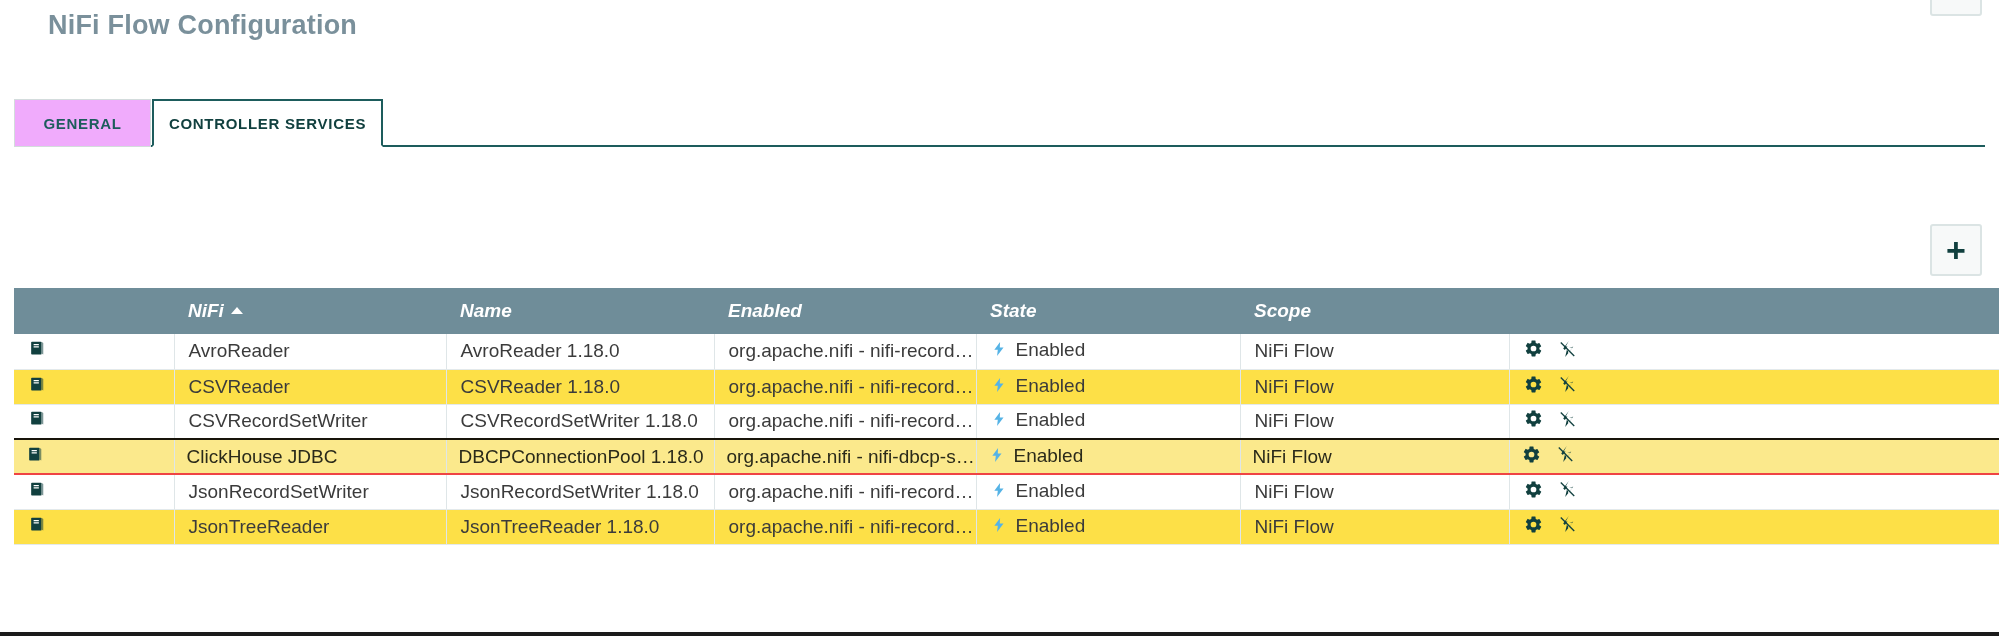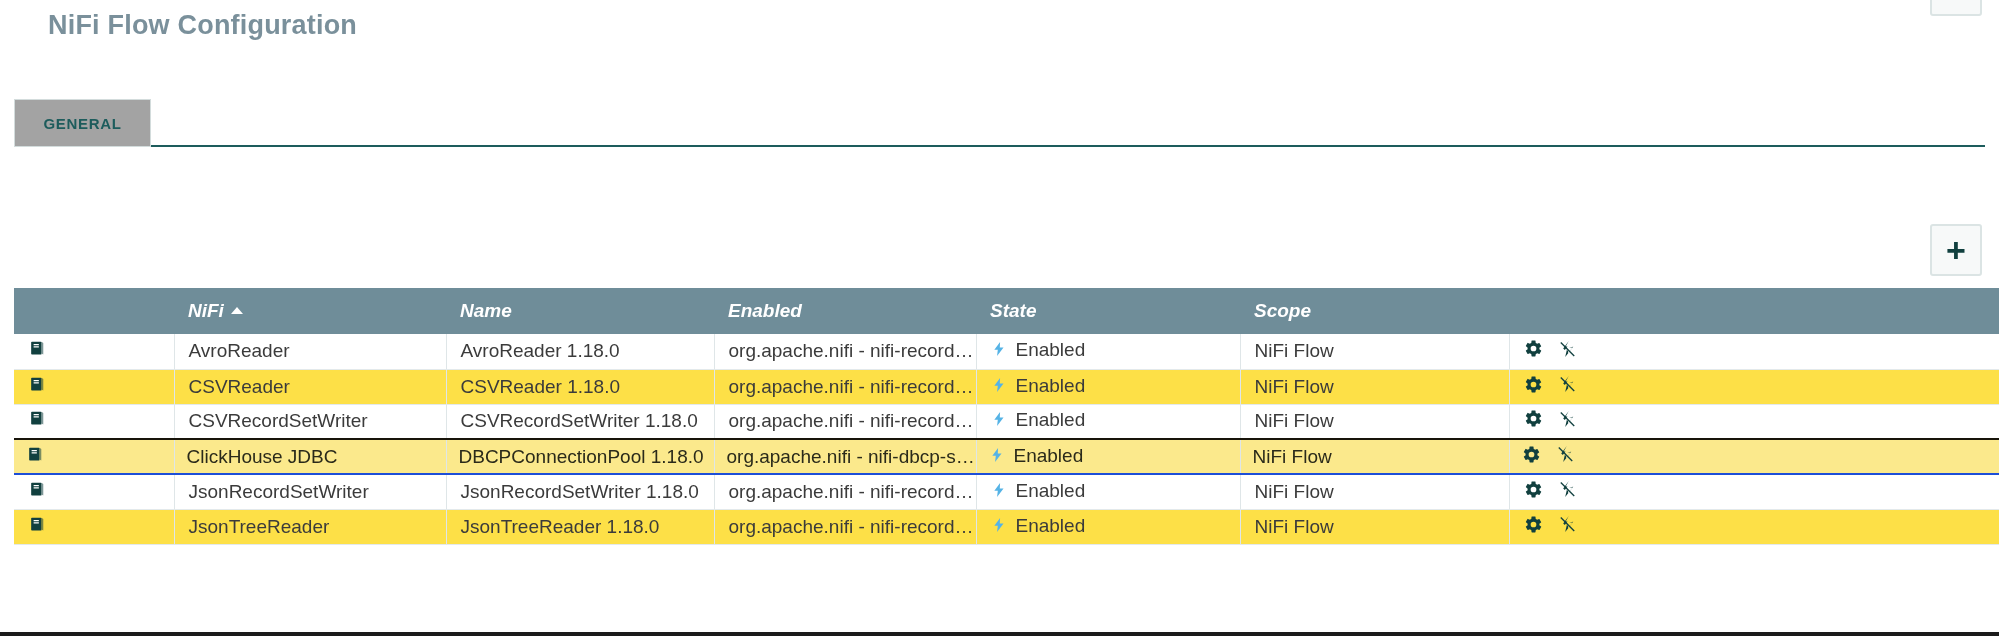--- a/index.html
+++ b/index.html
@@ -75,21 +75,21 @@
     justify-content: center;
     font-size: 15px;
     font-weight: bold;
     letter-spacing: 0.7px;
     cursor: pointer;
     user-select: none;
   }
   .tab.inactive {
     left: 0;
     width: 137px;
-    background: #a3a3a3;
+    background: #f0abfc;
     border: 1px solid #d3dcdc;
     color: #1d5c5c;
   }
   .tab.active {
     left: 138px;
     width: 231px;
     background: #ffffff;
     border: 2px solid #1d5c5c;
     border-bottom: 2px solid #ffffff;
     color: #11403f;
@@ -174,21 +174,21 @@
     overflow: hidden;
     text-overflow: ellipsis;
     vertical-align: middle;
   }
   table.cs-table tbody td.col-actions { border-right: none; }
   table.cs-table tbody tr.even td { background: #fde047; }
   table.cs-table tbody tr.odd td { background: #ffffff; }
   table.cs-table tbody tr.selected td {
     background: #fbe98c;
     border-top: 2px solid #18140a;
-    border-bottom: 2px solid #1d4ed8;
+    border-bottom: 2px solid #ef4444;
     color: #2a2a1a;
     padding-left: 12px;
   }
 
   td.col-icon { text-align: left; padding-left: 27px; }
 
   
   .book-icon { display: inline-block; vertical-align: middle; }
   
   .bolt { display: inline-block; vertical-align: -4px; margin-right: 9px; }
@@ -212,20 +212,23 @@
 <div class="top-partial">
   <span class="glyph">+</span>
 </div>
 
 <div class="page-title">NiFi Flow Configuration</div>
 
 <div class="tab-bar">
   <div class="tab-underline"></div>
   <div class="tab inactive">
     <span>GENERAL</span>
+  </div>
+  <div class="tab active">
+    <span>CONTROLLER SERVICES</span>
   </div>
 </div>
 
 <div class="add-button">
   <span class="plus">+</span>
 </div>
 
 <div class="table-wrap">
   <table class="cs-table">
     <thead>

